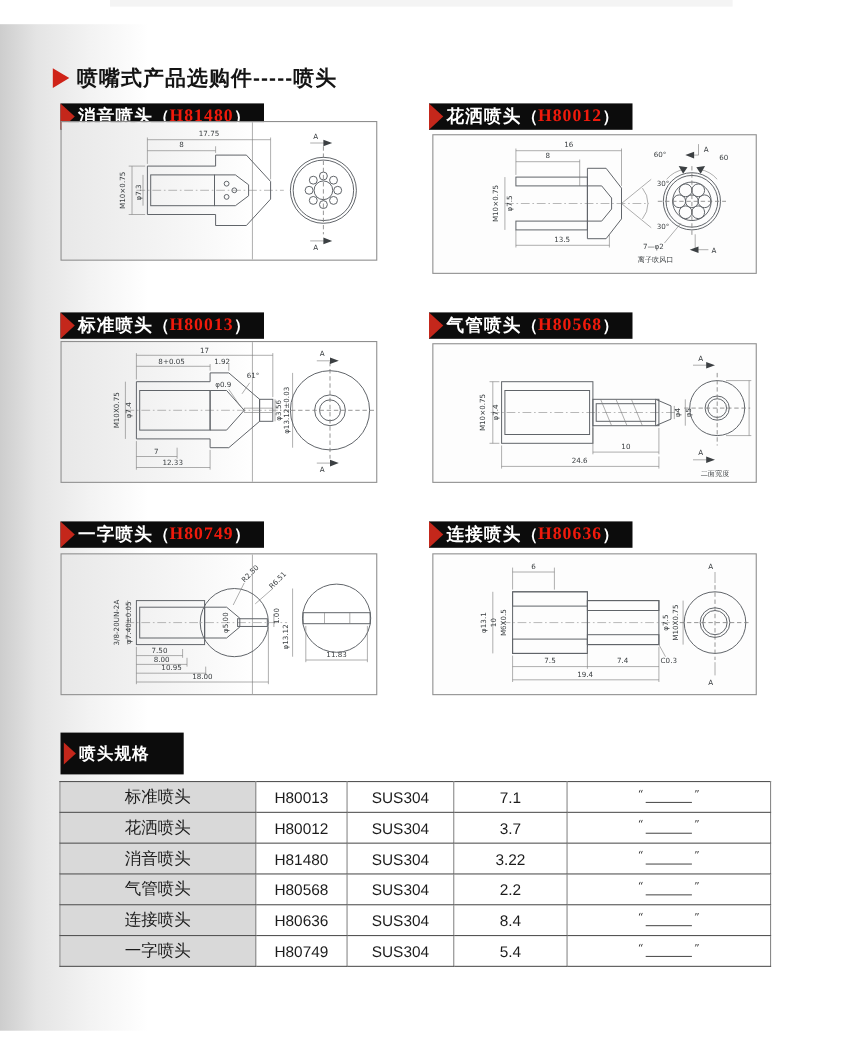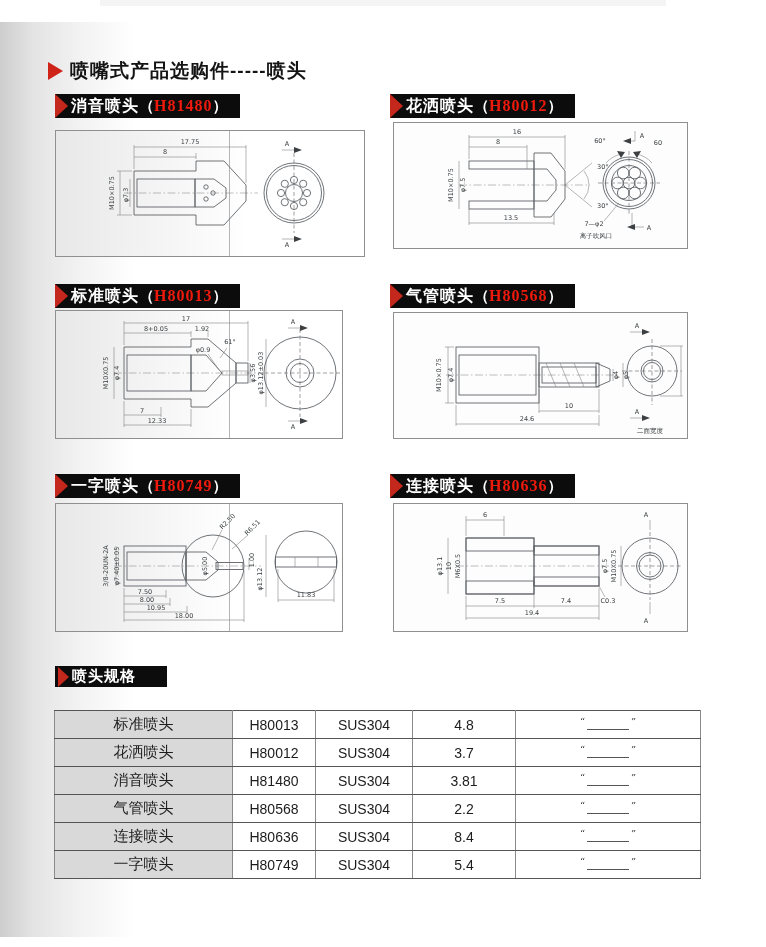--- a/index.html
+++ b/index.html
@@ -20,21 +20,21 @@
   .draw-box{position:absolute;border:1px solid #8f8f8f;background:#fdfdfd;}
   .draw-box.shaded{background:linear-gradient(90deg,#e8e8e8 0%,#f6f6f6 38%,#ffffff 62%);}
   .inner-div{position:absolute;top:0;bottom:0;left:173px;width:1px;background:#b5b5b5;}
   svg{position:absolute;left:0;top:0;}
   svg text{font-family:"DejaVu Sans",sans-serif;fill:#3c4043;font-size:6.5px;}
   .ol{stroke:#5f6368;stroke-width:0.9;fill:none;}
   .dm{stroke:#7a7a7a;stroke-width:0.55;fill:none;}
   .cl{stroke:#8a8a8a;stroke-width:0.55;fill:none;stroke-dasharray:8 2.5 1.5 2.5;}
   .dsh{stroke:#777;stroke-width:0.7;fill:none;stroke-dasharray:4 2.5;}
   .ah{fill:#3c4043;stroke:none;}
-  .specs-hd{position:absolute;left:55px;top:666px;width:112px;height:21px;background:#0c0c0c;display:flex;align-items:center;color:#fff;}
+  .specs-hd{position:absolute;left:55px;top:666px;width:112px;height:38px;background:#0c0c0c;display:flex;align-items:center;color:#fff;}
   .specs-hd .sec-tri{border-top-width:10.5px;border-bottom-width:10.5px;border-left-width:11px;}
   .specs-hd span{font-size:15px;font-weight:bold;margin-left:3px;letter-spacing:1px;}
   table.spec{position:absolute;left:54px;top:710px;width:646px;border-collapse:collapse;table-layout:fixed;}
   table.spec td,table.spec th{border-top:1.6px solid #555;border-bottom:1.6px solid #555;border-left:0.8px solid #8a8a8a;border-right:0.8px solid #8a8a8a;
     text-align:center;font-weight:normal;color:#1c1c1c;padding:0;height:27px;font-size:15px;}
   table.spec th{background:#f4f1c6;font-size:15px;}
   table.spec td.rowlab{background:#d9d9d9;}
   table.spec td.num{font-size:14px;}
   .sq{font-size:10px;color:#333;position:relative;top:-5px;font-family:"DejaVu Serif",serif;}
   .blank{display:inline-block;width:42px;border-bottom:1.2px solid #555;height:13px;margin:0 2px;}
@@ -52,21 +52,21 @@
   </div>
 
   <div class="sec" style="left:55px;top:94px;">
     <div class="sec-hd">
       <span class="sec-tri"></span>
       <span class="sec-name">消音喷头</span>
       <span class="pn">（</span>
       <span class="code">H81480</span>
       <span class="pn">）</span>
     </div>
-    <div class="draw-box shaded" style="left:0;top:36px;width:286px;height:125px;padding-left:22px;">
+    <div class="draw-box shaded" style="left:0;top:16px;width:286px;height:125px;">
       <div class="inner-div"></div>
       <svg width="286" height="125" viewBox="0 0 286 125">
         <defs>
             <pattern id="h0" patternUnits="userSpaceOnUse" width="5" height="5" patternTransform="rotate(45)">
               <line x1="0" y1="0" x2="0" y2="5" stroke="#9a9a9a" stroke-width="0.9"></line>
             </pattern>
           </defs>
         <line class="cl" x1="68" y1="62" x2="202" y2="62"></line>
         <polygon class="ol" points="78,40 140,40 140,30 168,30 190,54 190,70 168,94 140,94 140,84 78,84" fill="url(#h0)"></polygon>
         <rect x="81" y="48" width="58" height="28" fill="#fff" class="ol"></rect>
@@ -432,35 +432,35 @@
         <col style="width:83px">
         <col style="width:97px">
         <col style="width:103px">
         <col style="width:185px">
       </colgroup>
     <tbody>
     <tr>
       <td class="rowlab">标准喷头</td>
       <td class="num">H80013</td>
       <td class="num">SUS304</td>
-      <td class="num">4.8</td>
+      <td class="num">7.1</td>
       <td><span class="sq">“</span><span class="blank"></span><span class="sq">”</span></td>
     </tr>
     <tr>
       <td class="rowlab">花洒喷头</td>
       <td class="num">H80012</td>
       <td class="num">SUS304</td>
       <td class="num">3.7</td>
       <td><span class="sq">“</span><span class="blank"></span><span class="sq">”</span></td>
     </tr>
     <tr>
       <td class="rowlab">消音喷头</td>
       <td class="num">H81480</td>
       <td class="num">SUS304</td>
-      <td class="num">3.81</td>
+      <td class="num">3.22</td>
       <td><span class="sq">“</span><span class="blank"></span><span class="sq">”</span></td>
     </tr>
     <tr>
       <td class="rowlab">气管喷头</td>
       <td class="num">H80568</td>
       <td class="num">SUS304</td>
       <td class="num">2.2</td>
       <td><span class="sq">“</span><span class="blank"></span><span class="sq">”</span></td>
     </tr>
     <tr>

